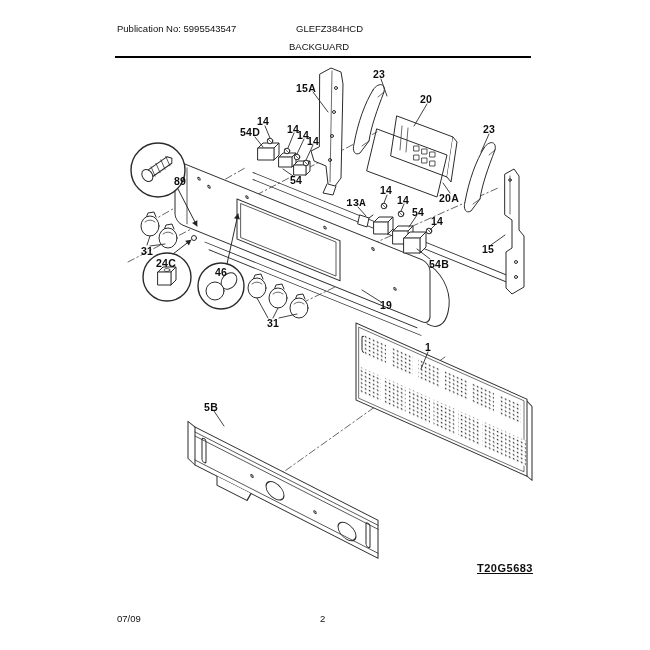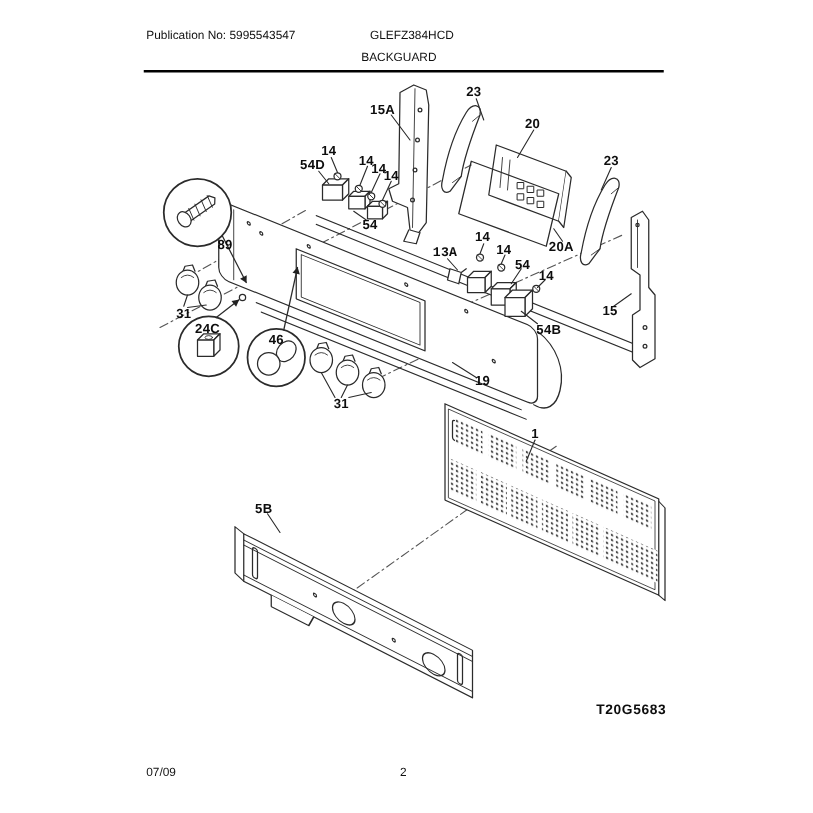--- a/index.html
+++ b/index.html
@@ -268,35 +268,35 @@
   <div class="part-label" style="left:306px;top:88px;">15A</div>
   <div class="part-label" style="left:379px;top:74px;">23</div>
   <div class="part-label" style="left:426px;top:99px;">20</div>
   <div class="part-label" style="left:489px;top:129px;">23</div>
   <div class="part-label" style="left:263px;top:121px;">14</div>
   <div class="part-label" style="left:250px;top:132px;">54D</div>
   <div class="part-label" style="left:293px;top:129px;">14</div>
   <div class="part-label" style="left:303px;top:135px;">14</div>
   <div class="part-label" style="left:313px;top:141px;">14</div>
   <div class="part-label" style="left:296px;top:180px;">54</div>
-  <div class="part-label" style="left:164px;top:196px;padding-left:32px;">89</div>
+  <div class="part-label" style="left:164px;top:181px;padding-left:32px;">89</div>
   <div class="part-label" style="left:147px;top:251px;">31</div>
   <div class="part-label" style="left:166px;top:263px;">24C</div>
   <div class="part-label" style="left:221px;top:272px;">46</div>
   <div class="part-label" style="left:273px;top:323px;">31</div>
   <div class="part-label" style="left:356px;top:203px;font-family:Liberation Mono, monospace;">13A</div>
   <div class="part-label" style="left:386px;top:190px;">14</div>
   <div class="part-label" style="left:403px;top:200px;">14</div>
   <div class="part-label" style="left:418px;top:212px;">54</div>
   <div class="part-label" style="left:437px;top:221px;">14</div>
   <div class="part-label" style="left:428px;top:264px;margin-left:11px;">54B</div>
   <div class="part-label" style="left:449px;top:198px;">20A</div>
   <div class="part-label" style="left:488px;top:249px;">15</div>
   <div class="part-label" style="left:386px;top:305px;">19</div>
   <div class="part-label" style="left:428px;top:347px;">1</div>
   <div class="part-label" style="left:211px;top:407px;">5B</div>
 
-  <div class="code-label" style="left:477px;top:562px;">T20G5683</div>
+  <div class="code-label" style="left:477px;top:562px;text-decoration:underline;">T20G5683</div>
 
   <div class="footer-text" style="left:117px;top:613px;text-align:center;">07/09</div>
   <div class="footer-text" style="left:320px;top:613px;">2</div>
 
 </div>
 
 </body></html>

